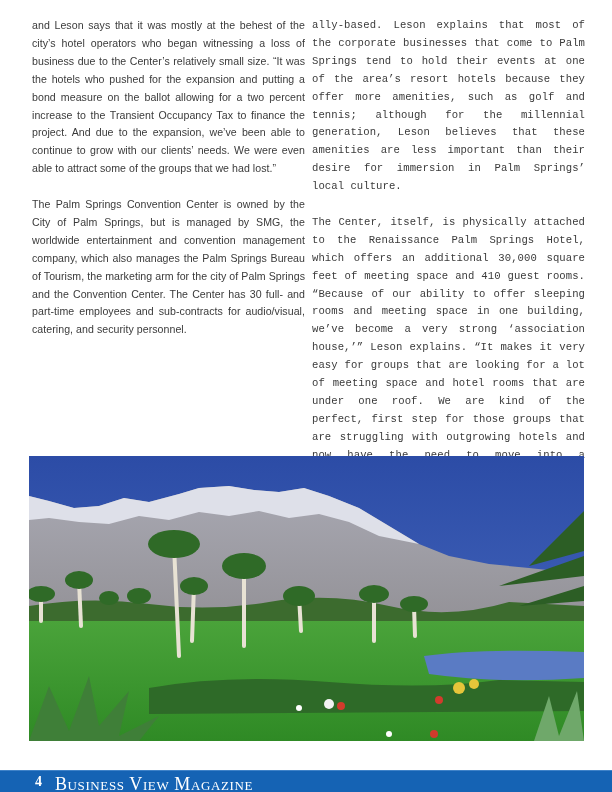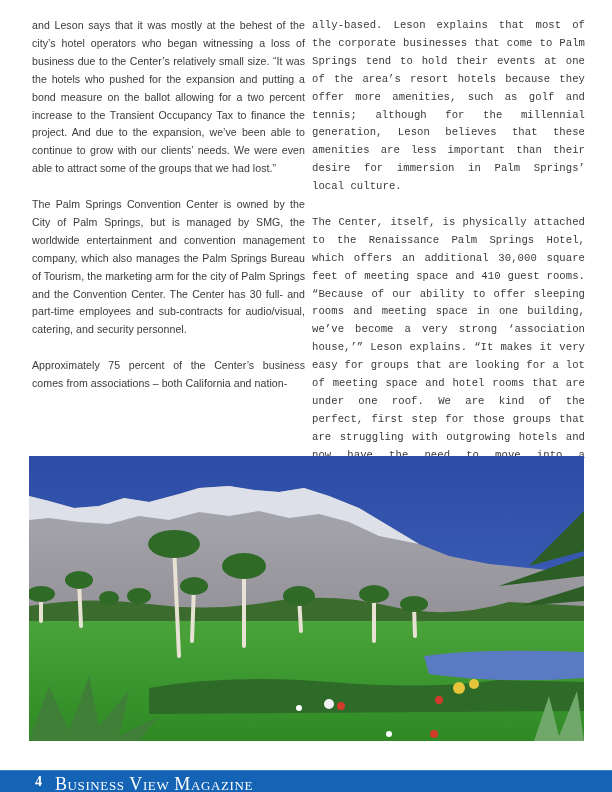--- a/index.html
+++ b/index.html
@@ -43,21 +43,20 @@
   }
 </style>
 </head>
 <body>
 
 <div class="page">
 
   <div class="col left">
     <p>and Leson says that it was mostly at the behest of the city’s hotel operators who began witnessing a loss of business due to the Center’s relatively small size. “It was the hotels who pushed for the expansion and putting a bond measure on the ballot allowing for a two percent increase to the Transient Occupancy Tax to finance the project. And due to the expansion, we’ve been able to continue to grow with our clients’ needs. We were even able to attract some of the groups that we had lost.”</p>
     <p>The Palm Springs Convention Center is owned by the City of Palm Springs, but is managed by SMG, the worldwide entertainment and convention management company, which also manages the Palm Springs Bureau of Tourism, the marketing arm for the city of Palm Springs and the Convention Center. The Center has 30 full- and part-time employees and sub-contracts for audio/visual, catering, and security personnel.</p>
-    <p>Approximately 75 percent of the Center’s business comes from associations – both California and nation-</p>
   </div>
 
   <div class="col right">
     <p>ally-based. Leson explains that most of the corporate businesses that come to Palm Springs tend to hold their events at one of the area’s resort hotels because they offer more amenities, such as golf and tennis; although for the millennial generation, Leson believes that these amenities are less important than their desire for immersion in Palm Springs’ local culture.</p>
     <p>The Center, itself, is physically attached to the Renaissance Palm Springs Hotel, which offers an additional 30,000 square feet of meeting space and 410 guest rooms. “Because of our ability to offer sleeping rooms and meeting space in one building, we’ve become a very strong ‘association house,’” Leson explains. “It makes it very easy for groups that are looking for a lot of meeting space and hotel rooms that are under one roof. We are kind of the perfect, first step for those groups that are struggling with outgrowing hotels and now have the need to move into a convention center.” Because of our demographics, our Center does not do a lot of consumer shows, “like you would see in big cities; we don’t have the population to support that here,” Leson says. “This is one of the main reasons why con-</p>
   </div>
 
   <div class="photo">
     <svg viewBox="0 0 555 285" preserveAspectRatio="none">
       <defs>

